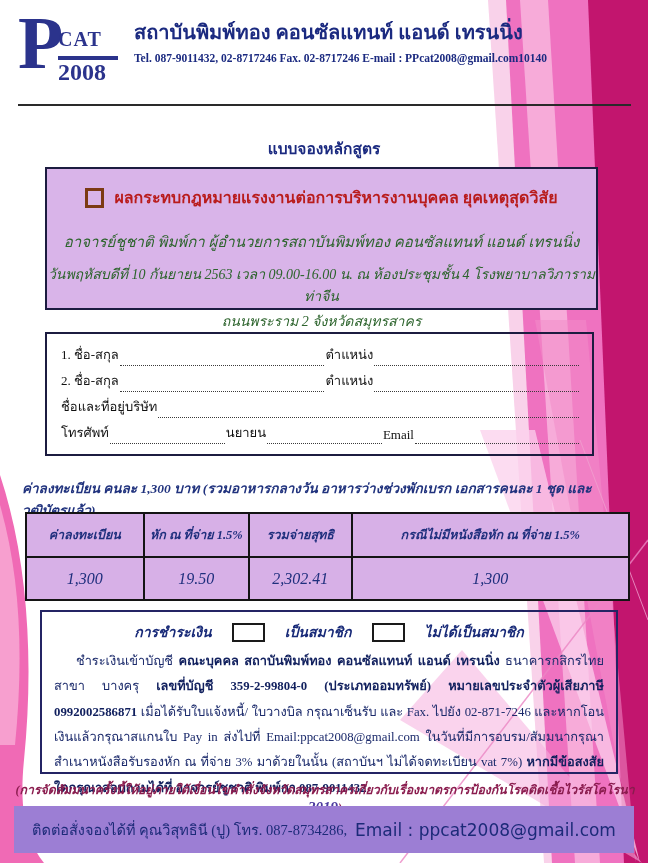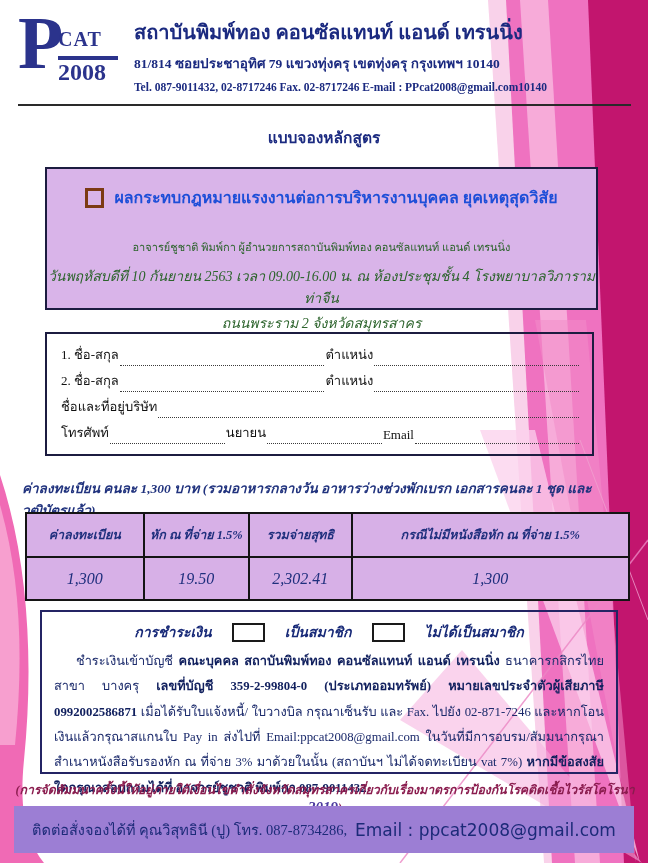--- a/index.html
+++ b/index.html
@@ -16,30 +16,30 @@
   .logo-p   { position:absolute; left:0; top:-6px; font-size:74px; line-height:1; }
   .logo-cat { position:absolute; left:40px; top:16px; font-size:20px; letter-spacing:1px; }
   .logo-bar { position:absolute; left:40px; top:44px; width:60px; height:4px; background:#2b338c; }
   .logo-year{ position:absolute; left:40px; top:47px; font-size:24px; }
   .header-text { padding-top:8px; }
   .org-name   { color:#1b2a80; font-weight:bold; font-size:20px; line-height:1.25; }
   .org-address{ color:#1b2a80; font-weight:bold; font-size:13.5px; margin-top:7px; }
   .org-contact{ color:#1b2a80; font-weight:bold; font-size:11.5px; margin-top:7px; }
   .rule { position:absolute; top:104px; left:18px; width:613px; height:2px; background:#2a2a2a; z-index:2; }
 
-  .form-title { position:absolute; top:125px; left:0; width:100%; text-align:center;
+  .form-title { position:absolute; top:136px; left:0; width:100%; text-align:center;
                 color:#1b2a80; font-weight:bold; font-size:15.5px; z-index:1; }
 
   
   .course-box { position:absolute; top:167px; left:45px; width:549px; height:139px;
                 background:#d9b4e9; border:2px solid #1c1c40; z-index:1; text-align:center; }
   .course-title-row { display:flex; align-items:center; justify-content:center; gap:10px; margin-top:16px; }
   .course-checkbox { width:13px; height:14px; border:3px solid #7c3a14; background:#d9b4e9; }
-  .course-title { color:#1d4ed8; font-weight:bold; font-size:16px; }
-  .instructor  { color:#2d642d; font-size:11px; margin-top:28px; }
+  .course-title { color:#b91c1c; font-weight:bold; font-size:16px; }
+  .instructor  { color:#2d642d; font-style:italic; font-size:15px; margin-top:20px; }
   .schedule    { color:#2d642d; font-style:italic; font-size:14px; margin-top:9px; }
   .schedule2   { color:#2d642d; font-style:italic; font-size:14px; margin-top:3px; }
 
   
   .reg-box { position:absolute; top:332px; left:45px; width:549px; height:124px;
              border:2px solid #1c1c40; z-index:1; padding:8px 12px 8px 14px; box-sizing:border-box;
              display:flex; flex-direction:column; justify-content:space-around;
              font-size:13px; color:#111; background:transparent;text-align:center; }
   .reg-row { display:flex; align-items:flex-end; }
   .reg-row .lbl { white-space:nowrap; padding-bottom:1px; }
@@ -99,21 +99,20 @@
 
   <div class="header">
     <div class="logo">
       <span class="logo-p">P</span>
       <span class="logo-cat">CAT</span>
       <div class="logo-bar"></div>
       <span class="logo-year">2008</span>
     </div>
     <div class="header-text">
       <div class="org-name">สถาบันพิมพ์ทอง คอนซัลแทนท์ แอนด์ เทรนนิ่ง</div>
-      <div class="org-address">81/814 ซอยประชาอุทิศ 79  แขวงทุ่งครุ เขตทุ่งครุ กรุงเทพฯ 10140</div>
       <div class="org-contact">Tel. 087-9011432, 02-8717246 Fax. 02-8717246 E-mail : PPcat2008@gmail.com10140</div>
     </div>
   </div>
   <div class="rule"></div>
 
   <div class="form-title">แบบจองหลักสูตร</div>
 
   <div class="course-box">
     <div class="course-title-row">
       <div class="course-checkbox"></div>

